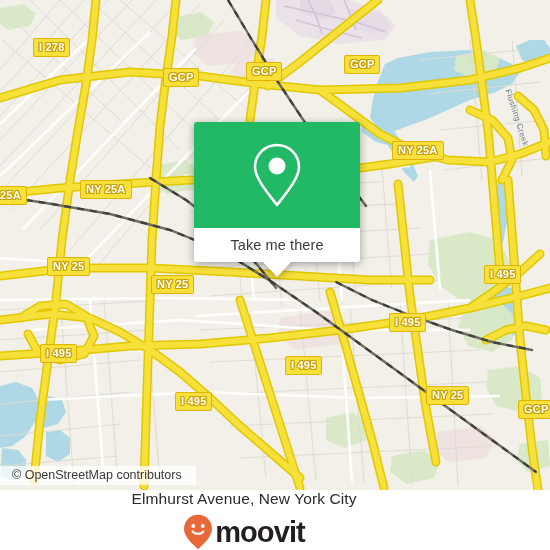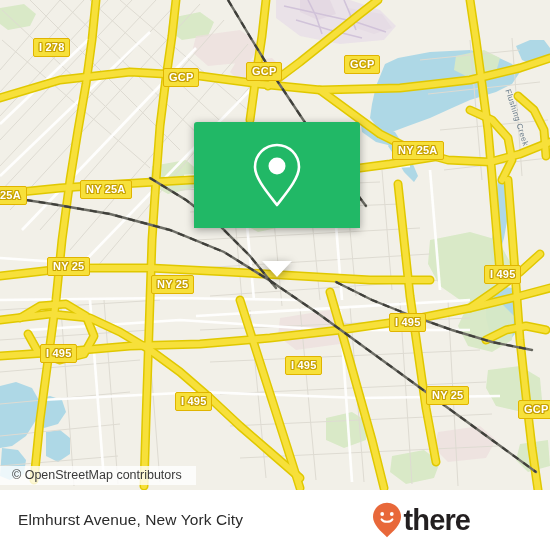--- a/index.html
+++ b/index.html
@@ -107,20 +107,21 @@
   #footer {
     position: absolute;
     left: 0; top: 490px;
     width: 492px; height: 60px;
     background: rgba(255,255,255,0.88);
     display: flex;
     align-items: center;
     justify-content: space-between;
     padding: 0 22px 0 18px;
     overflow: hidden;
+    flex-direction: column;
   }
   #footer-title {
     font-size: 15.5px;
     color: #2b2b2b;
     font-family: "Liberation Sans", sans-serif;
     letter-spacing: 0.1px;
     z-index: 2;
   }
   #brand {
     display: flex;
@@ -375,32 +376,35 @@
 
     <div class="creek-label" style="left:512px; top:88px; transform:rotate(72deg); transform-origin:left top;">Flushing Creek</div>
 
     <div id="popup">
       <div id="popup-green">
         <svg width="52" height="66" viewBox="0 0 52 66">
           <path d="M26 3 C13.8 3 4 12.8 4 25 C4 36 16 50 26 63 C36 50 48 36 48 25 C48 12.8 38.2 3 26 3 Z" fill="none" stroke="#ffffff" stroke-width="2.6" stroke-linejoin="round"></path>
           <circle cx="26" cy="24" r="8.5" fill="#ffffff"></circle>
         </svg>
       </div>
+      <div id="popup-white">
+        <span id="popup-label">Take me there</span>
+      </div>
       <div id="popup-tail"></div>
     </div>
 
     <div id="attribution">© OpenStreetMap contributors</div>
   </div>
 
   <div id="footer">
     <span id="footer-title">Elmhurst Avenue, New York City</span>
     <div id="brand">
       <svg width="30" height="36" viewBox="0 0 30 36">
         <path d="M15 0.8 C7.2 0.8 1 7 1 14.8 C1 22.5 9.2 30 15 35.2 C20.8 30 29 22.5 29 14.8 C29 7 22.8 0.8 15 0.8 Z" fill="#e8683a"></path>
         <circle cx="10.2" cy="12" r="1.9" fill="#ffffff"></circle>
         <circle cx="19.8" cy="12" r="1.9" fill="#ffffff"></circle>
         <path d="M9.6 17.4 C11.6 20.6 18.4 20.6 20.4 17.4" fill="none" stroke="#ffffff" stroke-width="2" stroke-linecap="round"></path>
       </svg>
-      <span id="brand-word">there</span>
+      <span id="brand-word">moovit</span>
     </div>
   </div>
 
 </div>
 
 </body></html>

